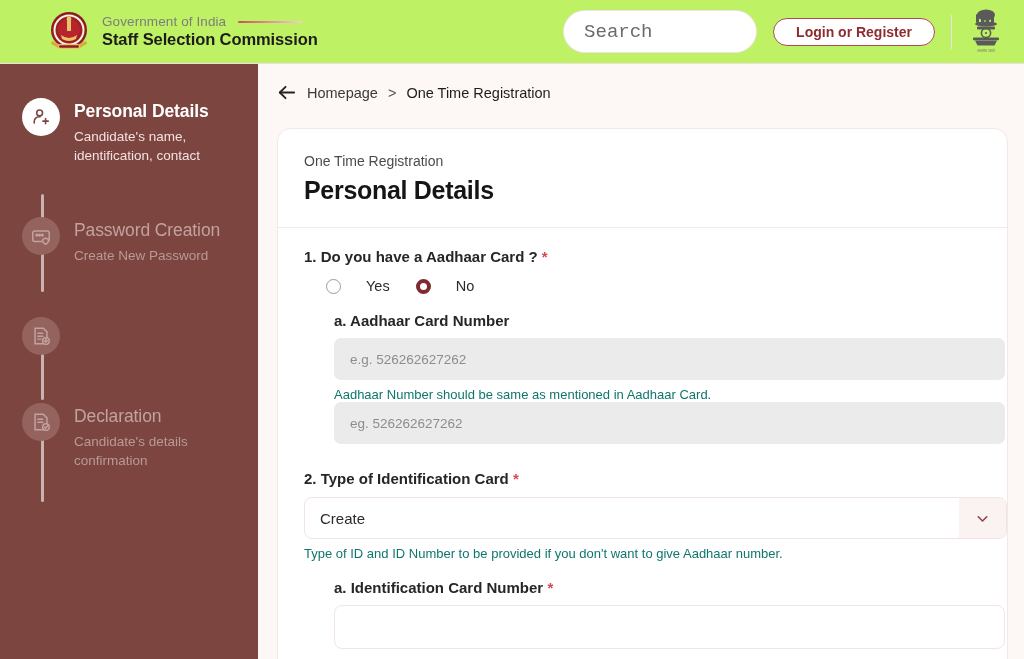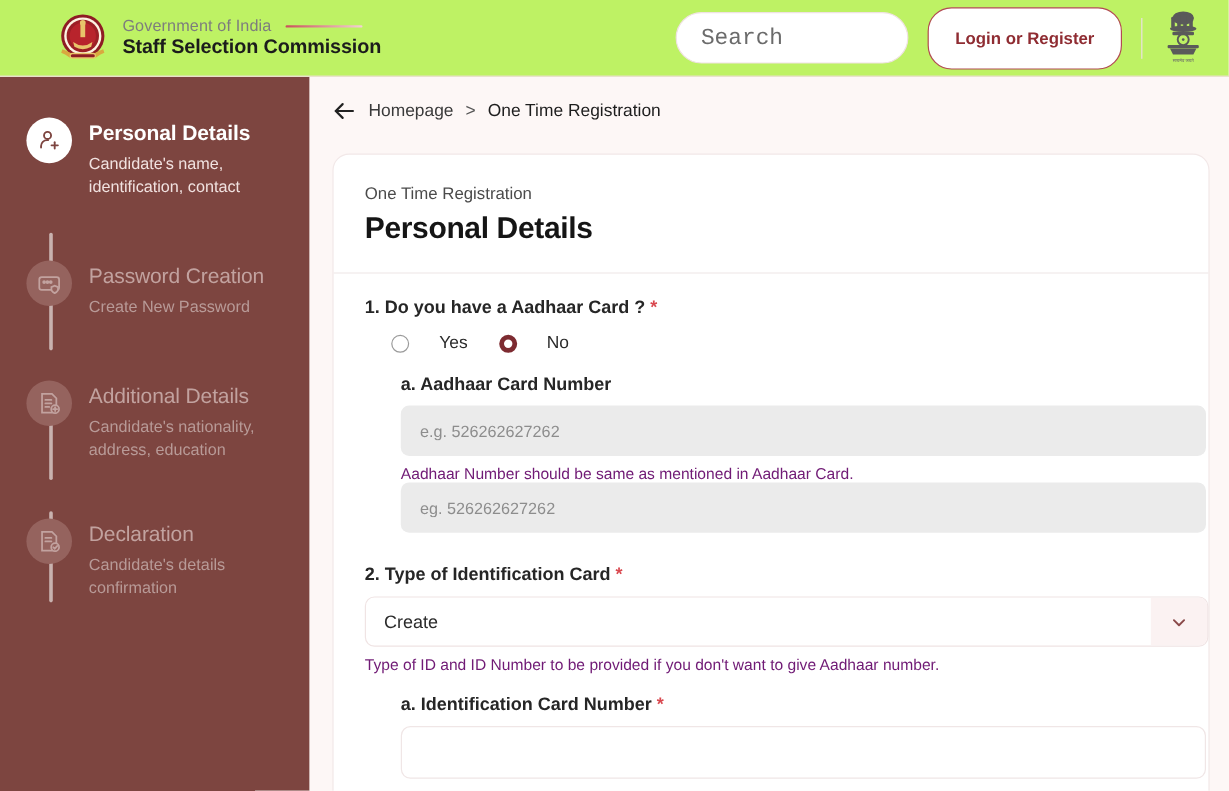--- a/index.html
+++ b/index.html
@@ -43,21 +43,21 @@
   .search-box {
     width: 194px; height: 43px; border: 1px solid #efe2e2; border-radius: 22px;
     background: #fff; display: flex; align-items: center; padding: 0 16px 0 20px;
   }
   .search-input {
     border: 0; outline: 0; flex: 1; font-size: 19px; color: #6b6b6b;
     background: transparent; font-family: Liberation Mono, monospace;
   }
   .search-input::placeholder { color: #6b6b6b; }
   .login-btn {
-    height: 52px; padding: 0 22px; border: 1.4px solid #b24b52; border-radius: 20px;
+    height: 28px; padding: 0 22px; border: 1.4px solid #b24b52; border-radius: 20px;
     background: #fff; color: #8f2c32; font-size: 14px; font-weight: bold;
     cursor: pointer; font-family: "Liberation Sans", sans-serif; white-space: nowrap;
   }
   .hdr-divider { width: 1px; height: 34px; background: #ece0e0; }
   .emblem { width: 36px; height: 48px; }
 
   
   .sidebar {
     position: absolute; top: 64px; left: 0;
     width: 258px; height: 595px;
@@ -117,21 +117,21 @@
     margin-top: 7px; letter-spacing: -.3px;
   }
   .card-rule { height: 1px; background: #f0eaea; margin: 22px -26px 0 -26px; }
 
   .q { margin-top: 20px; }
   .q-label { font-size: 15px; color: #262626; font-weight: 600; }
   .req { color: #d9484f; font-weight: bold; }
   .sub-label {
     font-size: 15px; color: #262626; font-weight: 600; margin: 18px 0 9px 30px;
   }
-  .hint { font-size: 13px; color: #701a75; margin-top: 7px; }
+  .hint { font-size: 13px; color: #0f766e; margin-top: 7px; }
   .hint.indent { margin-left: 30px; }
 
   .radio-row { display: flex; align-items: center; gap: 26px; margin: 13px 0 0 22px; }
   .radio-item { display: flex; align-items: center; gap: 25px; cursor: pointer; }
   .radio {
     width: 15px; height: 15px; border-radius: 50%;
     border: 1.6px solid #9a9a9a; background: #fff;
   }
   .radio.checked {
     border: 4.5px solid #7d2b31; background: #ffffff;
@@ -261,24 +261,20 @@
         <svg width="22" height="22" viewBox="0 0 24 24" fill="none" stroke="#c2a29f" stroke-width="1.6" stroke-linecap="round">
           <path d="M5.5 3.5 h9 l4 4 v13 h-13 z"></path>
           <line x1="8.5" y1="9" x2="14" y2="9"></line>
           <line x1="8.5" y1="12.2" x2="14" y2="12.2"></line>
           <line x1="8.5" y1="15.4" x2="12" y2="15.4"></line>
           <circle cx="17.4" cy="17.4" r="3.6" fill="#95635e" stroke="#c2a29f"></circle>
           <line x1="17.4" y1="15.6" x2="17.4" y2="19.2"></line>
           <line x1="15.6" y1="17.4" x2="19.2" y2="17.4"></line>
         </svg>
       </div>
-      <div class="step-body">
-        <div class="step-title inactive">Additional Details</div>
-        <div class="step-sub inactive">Candidate's nationality, address, education</div>
-      </div>
     </div>
 
     <div class="step" style="margin-top:48px">
       <div class="step-icon inactive">
         <svg width="22" height="22" viewBox="0 0 24 24" fill="none" stroke="#c2a29f" stroke-width="1.6" stroke-linecap="round">
           <path d="M5.5 3.5 h9 l4 4 v13 h-13 z"></path>
           <line x1="8.5" y1="9" x2="14" y2="9"></line>
           <line x1="8.5" y1="12.2" x2="14" y2="12.2"></line>
           <circle cx="17.4" cy="17.4" r="3.6" fill="#95635e" stroke="#c2a29f"></circle>
           <path d="M15.7 17.5 l1.3 1.3 2.4 -2.6" stroke="#c2a29f" stroke-width="1.6"></path>

